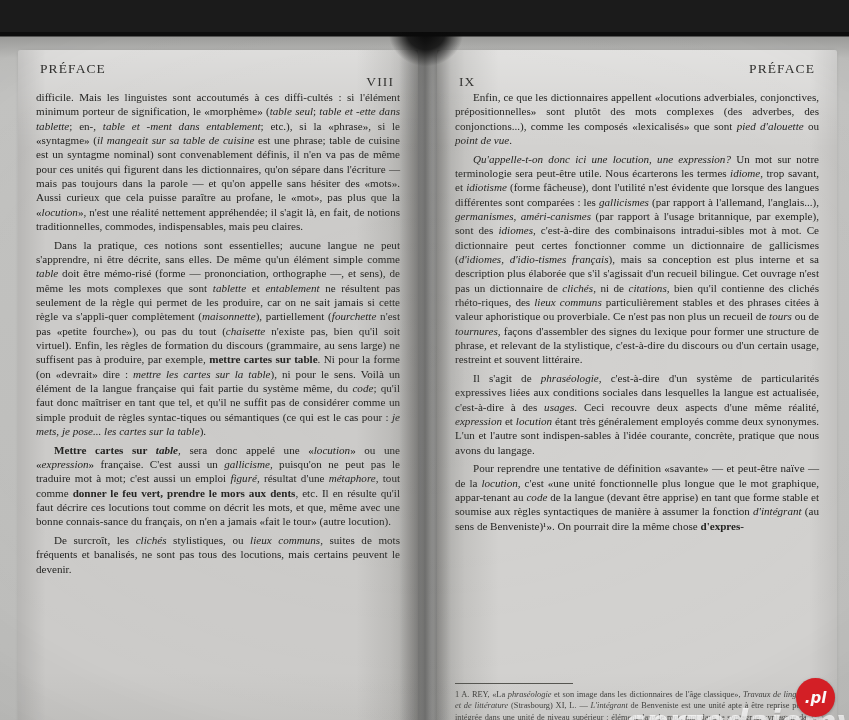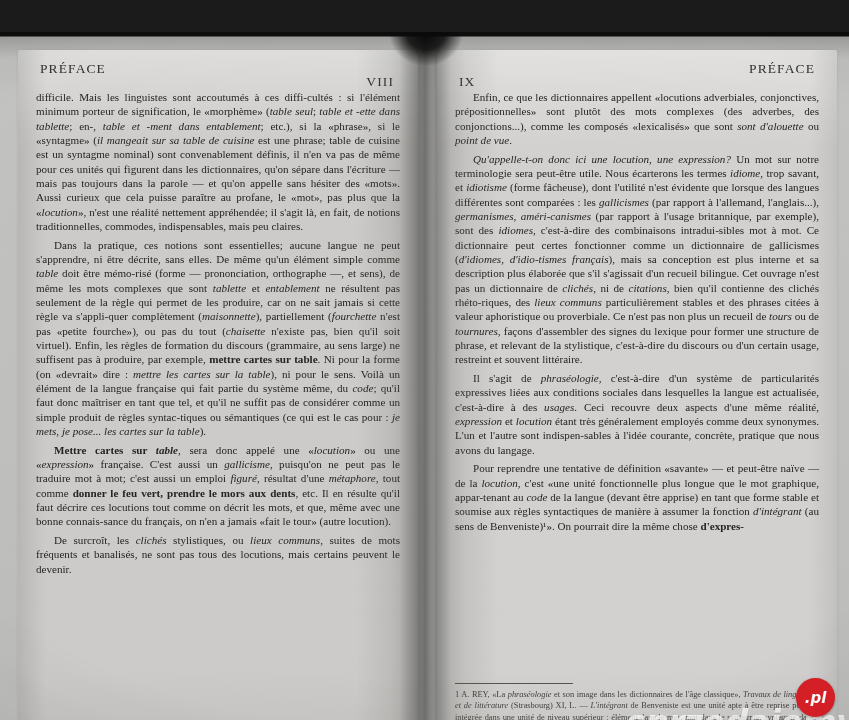--- a/index.html
+++ b/index.html
@@ -236,21 +236,21 @@
   </div>
 
   <div class="page page-right">
     <div class="page-inner">
 
       <div class="runhead runhead-right-folio">IX</div>
 
       <div class="runhead runhead-right-title">PRÉFACE</div>
 
       <div class="column">
-        <p>Enfin, ce que les dictionnaires appellent «locutions adverbiales, conjonctives, prépositionnelles» sont plutôt des mots complexes (des adverbes, des conjonctions...), comme les composés «lexicalisés» que sont <i>sont d'alouette</i> ou <i>point de vue</i>.</p>
+        <p>Enfin, ce que les dictionnaires appellent «locutions adverbiales, conjonctives, prépositionnelles» sont plutôt des mots complexes (des adverbes, des conjonctions...), comme les composés «lexicalisés» que sont <i>pied d'alouette</i> ou <i>point de vue</i>.</p>
         <p><i>Qu'appelle-t-on donc ici une <i>locution</i>, une <i>expression</i>?</i> Un mot sur notre terminologie sera peut-être utile. Nous écarterons les termes <i>idiome</i>, trop savant, et <i>idiotisme</i> (forme fâcheuse), dont l'utilité n'est évidente que lorsque des langues différentes sont comparées : les <i>gallicismes</i> (par rapport à l'allemand, l'anglais...), <i>germanismes</i>, <i>améri-canismes</i> (par rapport à l'usage britannique, par exemple), sont des <i>idiomes</i>, c'est-à-dire des combinaisons intradui-sibles mot à mot. Ce dictionnaire peut certes fonctionner comme un dictionnaire de gallicismes (<i>d'idiomes, d'idio-tismes français</i>), mais sa conception est plus interne et sa description plus élaborée que s'il s'agissait d'un recueil bilingue. Cet ouvrage n'est pas un dictionnaire de <i>clichés</i>, ni de <i>citations</i>, bien qu'il contienne des clichés rhéto-riques, des <i>lieux communs</i> particulièrement stables et des phrases citées à valeur aphoristique ou proverbiale. Ce n'est pas non plus un recueil de <i>tours</i> ou de <i>tournures</i>, façons d'assembler des signes du lexique pour former une structure de phrase, et relevant de la stylistique, c'est-à-dire du discours ou d'un certain usage, restreint et souvent littéraire.</p>
         <p>Il s'agit de <i>phraséologie</i>, c'est-à-dire d'un système de particularités expressives liées aux conditions sociales dans lesquelles la langue est actualisée, c'est-à-dire à des <i>usages</i>. Ceci recouvre deux aspects d'une même réalité, <i>expression</i> et <i>locution</i> étant très généralement employés comme deux synonymes. L'un et l'autre sont indispen-sables à l'idée courante, concrète, pratique que nous avons du langage.</p>
         <p>Pour reprendre une tentative de définition «savante» — et peut-être naïve — de la <i>locution</i>, c'est «une unité fonctionnelle plus longue que le mot graphique, appar-tenant au <i>code</i> de la langue (devant être apprise) en tant que forme stable et soumise aux règles syntactiques de manière à assumer la fonction <i>d'intégrant</i> (au sens de Benveniste)¹». On pourrait dire la même chose <b>d'expres-</b></p>
       </div>
 
       <div class="footnote">
         <div class="footnote-rule"></div>
         <p>
           1
           A. REY, «La <i>phraséologie</i> et son image dans les dictionnaires de l'âge classique», <i>Travaux de linguistique et de littérature</i> (Strasbourg) XI, L. — <i>L'intégrant</i> de Benveniste est une unité apte à être reprise pour être intégrée dans une unité de niveau supérieur : élément dans le mot, mot dans le syntagme, syntagme dans la phrase...

